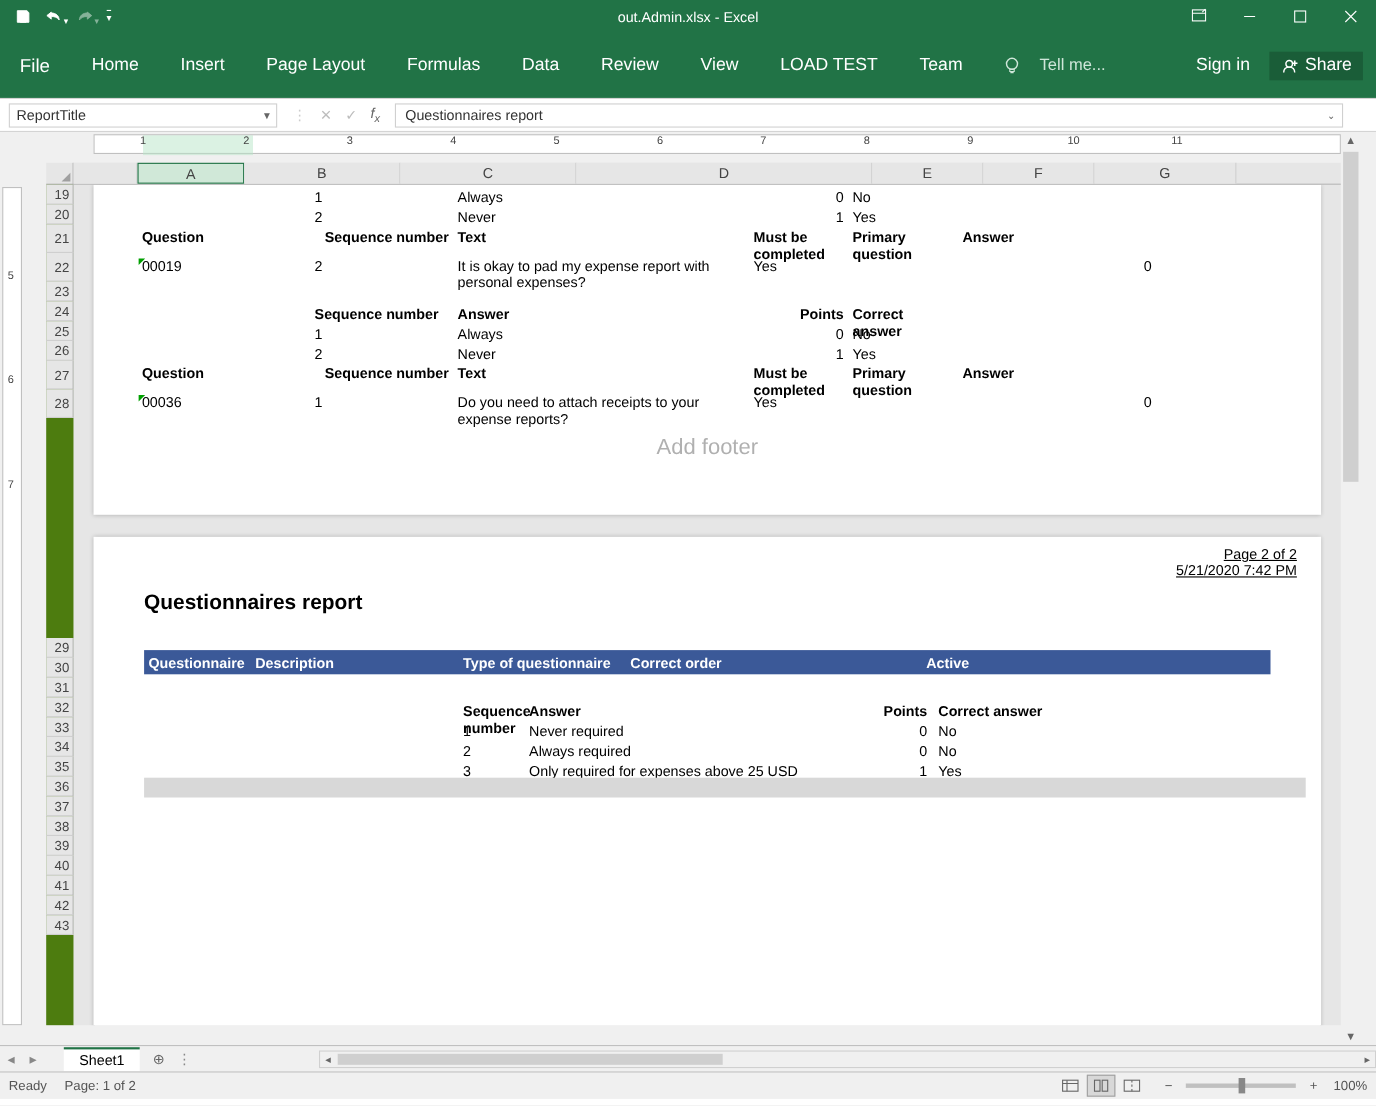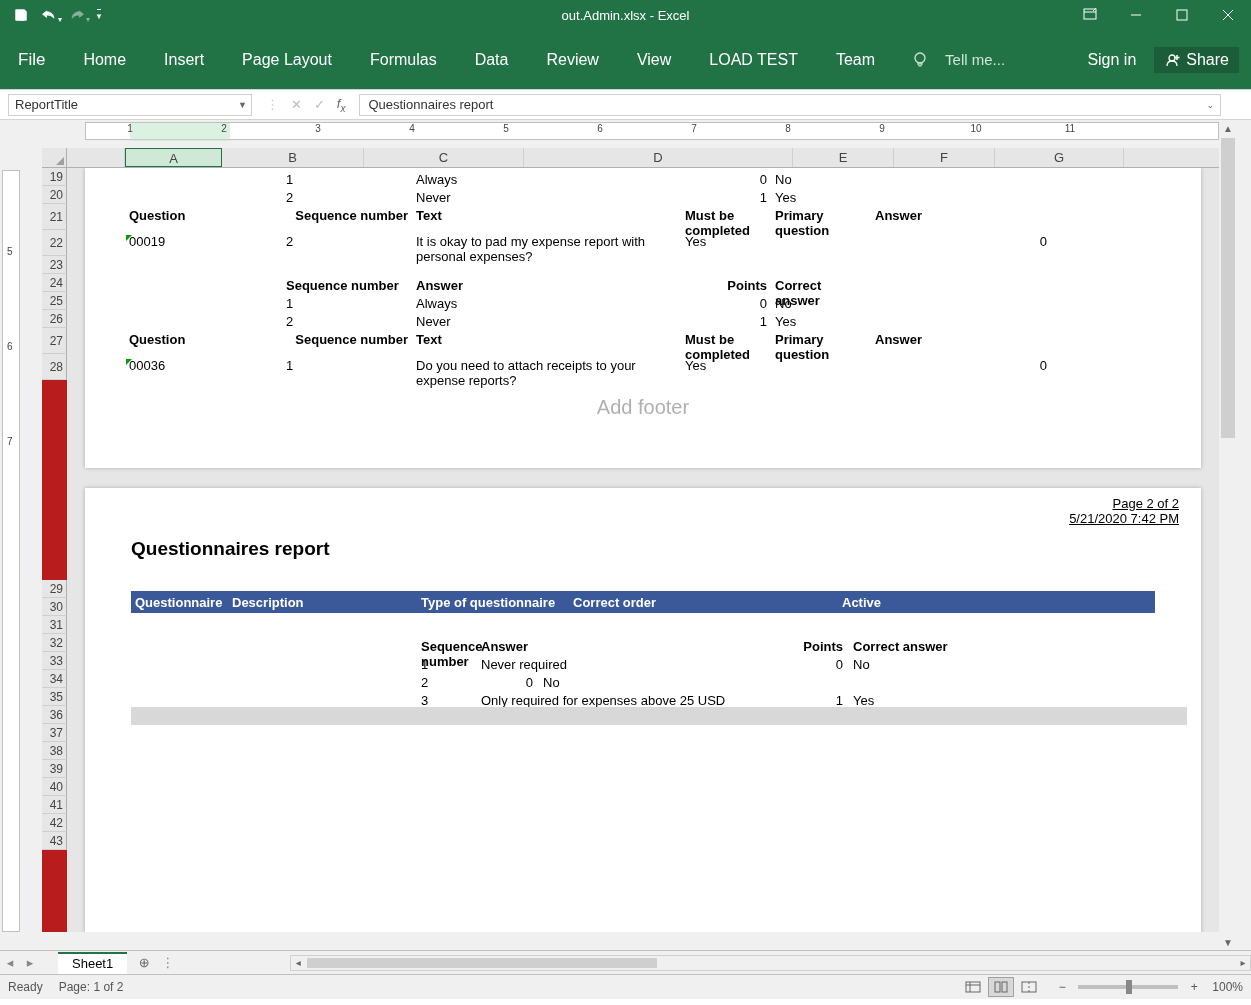--- a/index.html
+++ b/index.html
@@ -127,21 +127,21 @@
   }
   .selectall::after {
     content: ""; position: absolute; right: 2px; bottom: 2px;
     border-style: solid; border-width: 0 0 8px 8px;
     border-color: transparent transparent #a0a0a0 transparent;
   }
 
   .rowhdr-col {
     position: absolute;
     top: 48px; left: 42px; width: 25px; bottom: 18px;
-    background: #b91c1c;
+    background: #4d7c0f;
   }
   .rowhdr {
     border-bottom: 1px solid #cfcfcf;
     border-right: 1px solid #b0b0b0;
     text-align: right;
     font-size: 12px;
     color: #444;
     padding-right: 3px;
     background: #e6e6e6;
   }
@@ -522,20 +522,21 @@
             <div class="cellrow" style="height: 18px;">
               <div style="width: 286px;"></div>
               <div style="width: 60px;">1</div>
               <div style="width: 310px;">Never required</div>
               <div style="width: 60px; text-align: right;">0</div>
               <div style="width: 160px; padding-left: 6px;">No</div>
             </div>
             <div class="cellrow" style="height: 18px;">
               <div style="width: 286px;"></div>
               <div style="width: 60px;">2</div>
+              <div style="width: 310px;">Always required</div>
               <div style="width: 60px; text-align: right;">0</div>
               <div style="width: 160px; padding-left: 6px;">No</div>
             </div>
             <div class="cellrow" style="height: 18px;">
               <div style="width: 286px;"></div>
               <div style="width: 60px;">3</div>
               <div style="width: 310px;">Only required for expenses above 25 USD</div>
               <div style="width: 60px; text-align: right;">1</div>
               <div style="width: 160px; padding-left: 6px;">Yes</div>
             </div>

